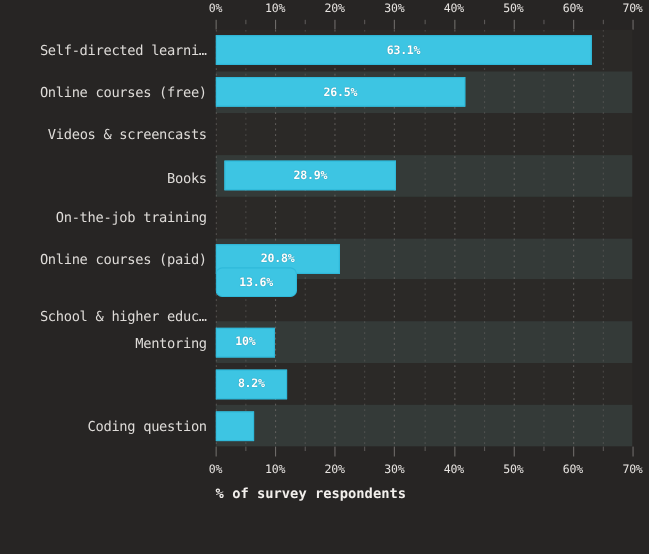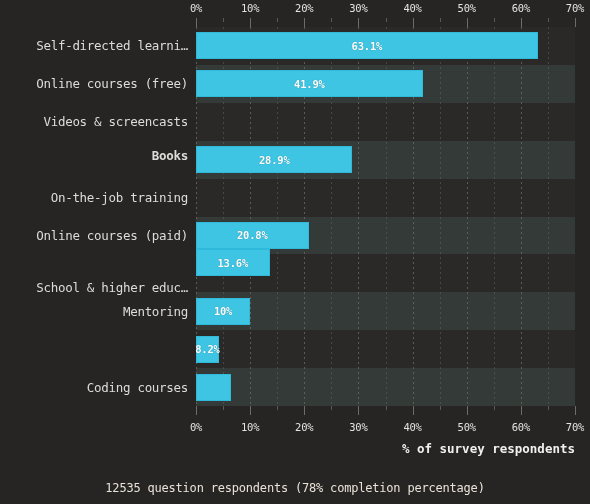--- a/index.html
+++ b/index.html
@@ -136,21 +136,21 @@
     overflow: hidden;
     letter-spacing: -0.3px;
   }
 
   
   #xaxis-title {
     position: absolute;
     left: 196px;
     top: 441px;
     width: 379px;
-    text-align: right;
+    text-align: left;
     font-size: 12.5px;
     font-weight: bold;
     color: #f2efec;
     letter-spacing: 0px;
   }
 
   
   #footer-note {
     position: absolute;
     left: 0;
@@ -192,26 +192,26 @@
       <div class="tick-minor" style="left: 190px;"></div>
       <div class="tick-minor" style="left: 244px;"></div>
       <div class="tick-minor" style="left: 298px;"></div>
       <div class="tick-minor" style="left: 352px;"></div>
     </div>
 
   <div id="cat-labels">
       <div class="cat-label" style="top: 5.45px;">Self-directed learni…</div>
       <div class="cat-label" style="top: 43.35px;">Online courses (free)</div>
       <div class="cat-label" style="top: 81.25px;">Videos &amp; screencasts</div>
-      <div class="cat-label" style="top: 115px; font-weight: bold;">Books</div>
+      <div class="cat-label" style="top: 121px;">Books</div>
       <div class="cat-label" style="top: 157.05px;">On-the-job training</div>
       <div class="cat-label" style="top: 194.95px;">Online courses (paid)</div>
       <div class="cat-label" style="top: 247px; padding-left: 33px;">School &amp; higher educ…</div>
       <div class="cat-label" style="top: 270.75px;">Mentoring</div>
-      <div class="cat-label" style="top: 346.55px;">Coding courses</div>
+      <div class="cat-label" style="top: 346.55px;">Coding question</div>
     </div>
 
   <div id="plot-area">
       <div class="row-band band-dark" style="top: 0px; height: 37.9px;"></div>
       <div class="row-band band-light" style="top: 37.9px; height: 37.9px;"></div>
       <div class="row-band band-dark" style="top: 75.8px; height: 37.9px;"></div>
       <div class="row-band band-light" style="top: 113.7px; height: 37.9px;"></div>
       <div class="row-band band-dark" style="top: 151.6px; height: 37.9px;"></div>
       <div class="row-band band-light" style="top: 189.5px; height: 37.9px;"></div>
       <div class="row-band band-dark" style="top: 227.4px; height: 37.9px;"></div>
@@ -229,35 +229,35 @@
       <div class="vgrid minor" style="left: 81px;"></div>
       <div class="vgrid minor" style="left: 135px;"></div>
       <div class="vgrid minor" style="left: 190px;"></div>
       <div class="vgrid minor" style="left: 244px;"></div>
       <div class="vgrid minor" style="left: 298px;"></div>
       <div class="vgrid minor" style="left: 352px;"></div>
       <div class="bar" style="width: 341.641px; top: 5.45px; background: rgb(61, 197, 227); border-color: rgb(47, 185, 218);">
         <span class="bar-value">63.1%</span>
       </div>
       <div class="bar" style="width: 226.859px; top: 43.35px; background: rgb(61, 197, 227); border-color: rgb(47, 185, 218);">
-        <span class="bar-value">41.9%</span>
-      </div>
-      <div class="bar" style="width: 156.473px; top: 119.15px; background: rgb(61, 197, 227); border-color: rgb(47, 185, 218);">
+        <span class="bar-value">26.5%</span>
+      </div>
+      <div class="bar" style="width: 156.473px; top: 119.15px; background: rgb(61, 197, 227); border-color: rgb(47, 185, 218); margin-left: 8px;">
         <span class="bar-value">28.9%</span>
       </div>
       <div class="bar" style="width: 112.617px; top: 194.95px; background: rgb(61, 197, 227); border-color: rgb(47, 185, 218);">
         <span class="bar-value">20.8%</span>
       </div>
-      <div class="bar" style="width: 73.6343px; top: 222px; background: rgb(61, 197, 227); border-color: rgb(47, 185, 218);">
+      <div class="bar" style="width: 73.6343px; top: 216px; background: rgb(61, 197, 227); border-color: rgb(47, 185, 218); border-radius: 6px;">
         <span class="bar-value">13.6%</span>
       </div>
       <div class="bar" style="width: 54.1429px; top: 270.75px; background: rgb(61, 197, 227); border-color: rgb(47, 185, 218);">
         <span class="bar-value">10%</span>
       </div>
-      <div class="bar" style="width: 23px; top: 308.65px; background: rgb(61, 197, 227); border-color: rgb(47, 185, 218);">
+      <div class="bar" style="width: 65px; top: 308.65px; background: rgb(61, 197, 227); border-color: rgb(47, 185, 218);">
         <span class="bar-value">8.2%</span>
       </div>
       <div class="bar" style="width: 35.1929px; top: 346.55px; background: rgb(61, 197, 227); border-color: rgb(47, 185, 218);"></div>
     </div>
 
   <div class="tickbar" id="tickbar-bottom">
       <div class="tick-major" style="left: 0px;"></div>
       <div class="tick-major" style="left: 54px;"></div>
       <div class="tick-major" style="left: 108px;"></div>
       <div class="tick-major" style="left: 162px;"></div>
@@ -279,15 +279,14 @@
       <span class="tick-label" style="left: 108.286px;">20%</span>
       <span class="tick-label" style="left: 162.429px;">30%</span>
       <span class="tick-label" style="left: 216.571px;">40%</span>
       <span class="tick-label" style="left: 270.714px;">50%</span>
       <span class="tick-label" style="left: 324.857px;">60%</span>
       <span class="tick-label" style="left: 379px;">70%</span>
     </div>
 
   <div id="xaxis-title">% of survey respondents</div>
 
-  <div id="footer-note">12535 question respondents (78% completion percentage)</div>
 
 </div>
 
 </body></html>

